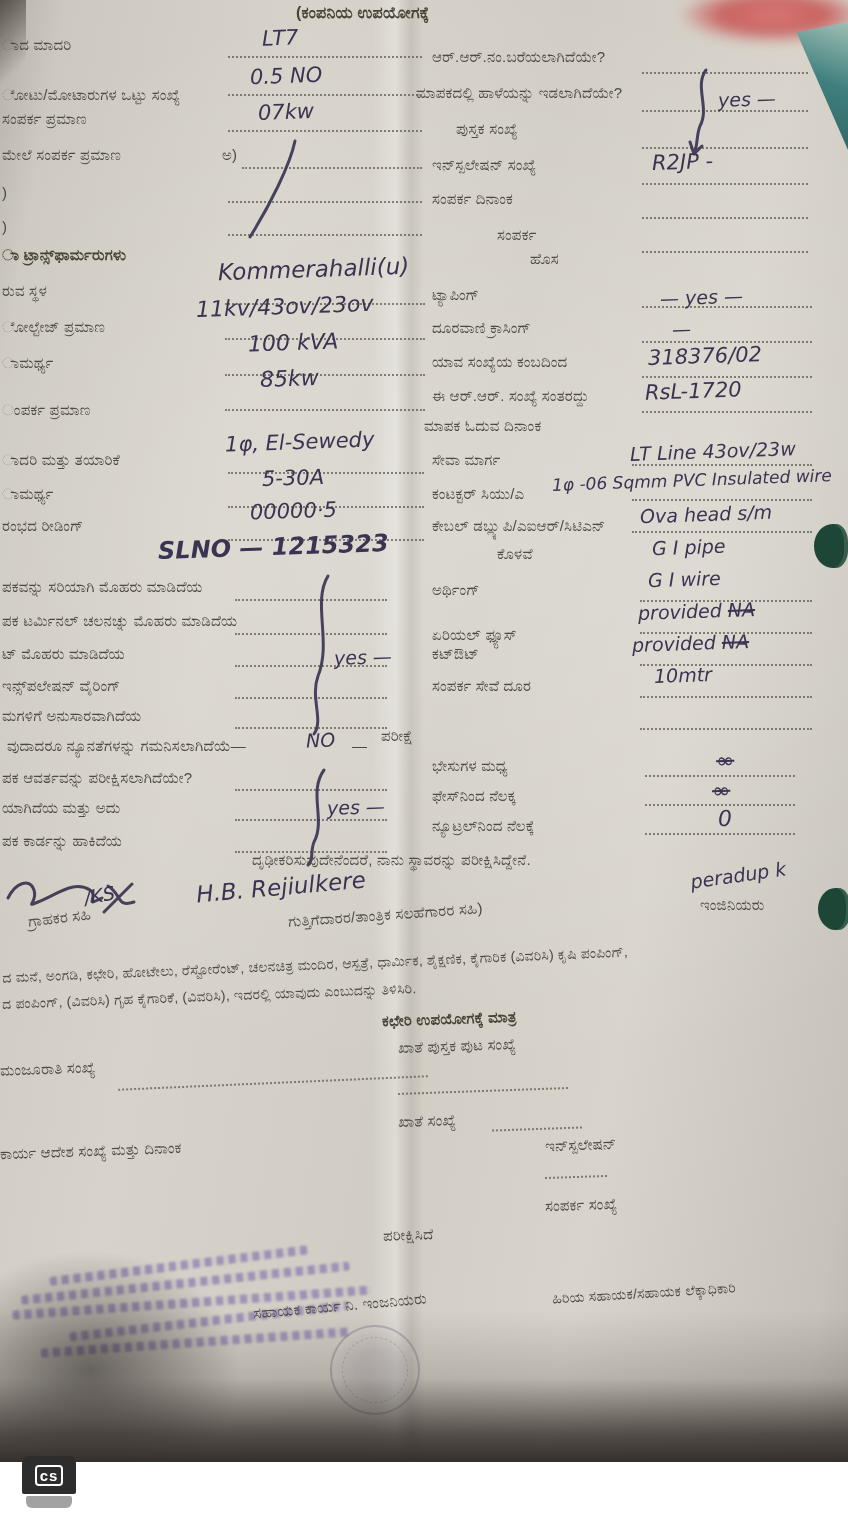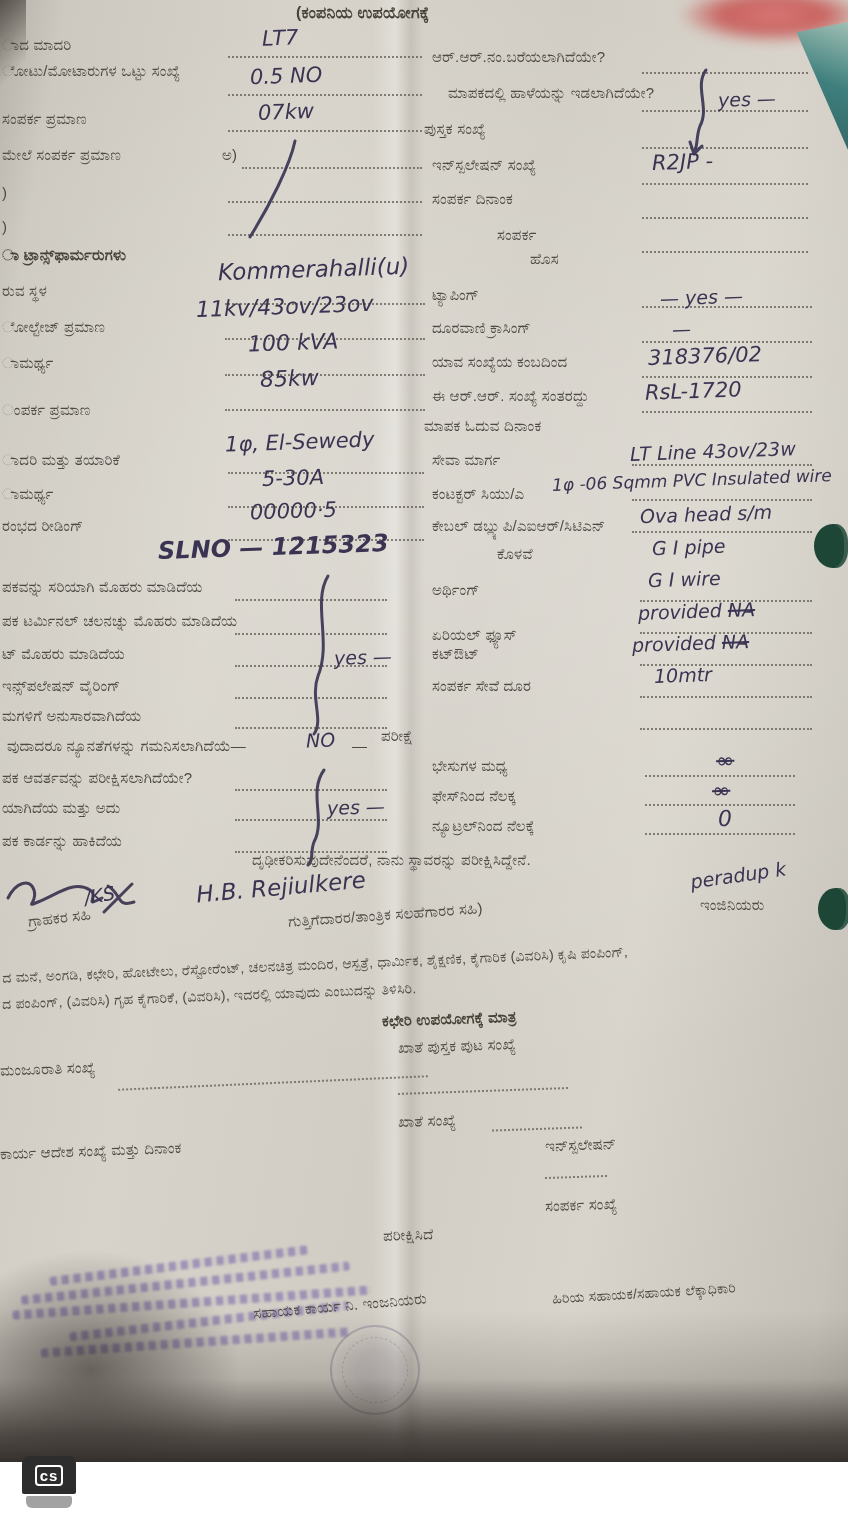--- a/index.html
+++ b/index.html
@@ -59,42 +59,42 @@
 <div class="scene">
   <div class="paper">
     <div class="crease"></div>
     <div class="corner-tl"></div>
     <div class="corner-red"></div>
     <div class="corner-teal"></div>
 
     <div class="lbl b" style="left:296px;top:4px;font-size:16px">(ಕಂಪನಿಯ ಉಪಯೋಗಕ್ಕೆ</div>
 
     <div class="lbl" style="left:2px;top:36px">ಾದ ಮಾದರಿ</div>
-    <div class="lbl" style="left:2px;top:62px">ೋಟು/ಮೋಟಾರುಗಳ ಒಟ್ಟು ಸಂಖ್ಯೆ</div>
+    <div class="lbl" style="left:2px;top:86px">ೋಟು/ಮೋಟಾರುಗಳ ಒಟ್ಟು ಸಂಖ್ಯೆ</div>
     <div class="lbl" style="left:2px;top:110px">ಸಂಪರ್ಕ ಪ್ರಮಾಣ</div>
     <div class="lbl" style="left:2px;top:146px">ಮೇಲೆ ಸಂಪರ್ಕ ಪ್ರಮಾಣ</div>
     <div class="lbl" style="left:222px;top:146px">ಅ)</div>
     <div class="lbl" style="left:2px;top:184px">)</div>
     <div class="lbl" style="left:2px;top:218px">)</div>
     <div class="dots" style="left:228px;top:56px;width:194px"></div>
     <div class="dots" style="left:228px;top:94px;width:194px"></div>
     <div class="dots" style="left:228px;top:130px;width:194px"></div>
     <div class="dots" style="left:242px;top:167px;width:180px"></div>
     <div class="dots" style="left:228px;top:201px;width:194px"></div>
     <div class="dots" style="left:228px;top:234px;width:194px"></div>
     <div class="hw" style="left:262px;top:26px">LT7</div>
     <div class="hw" style="left:250px;top:64px">0.5 NO</div>
     <div class="hw" style="left:258px;top:100px">07kw</div>
     <svg class="ink-svg" style="left:240px;top:135px" width="60" height="108">
       <path d="M55,6 C50,30 30,70 10,102"></path>
     </svg>
 
     <div class="lbl" style="left:432px;top:48px">ಆರ್.ಆರ್.ನಂ.ಬರೆಯಲಾಗಿದೆಯೇ?</div>
-    <div class="lbl" style="left:448px;top:84px">ಮಾಪಕದಲ್ಲಿ ಹಾಳೆಯನ್ನು ಇಡಲಾಗಿದೆಯೇ?</div>
-    <div class="lbl" style="left:424px;top:120px">ಪುಸ್ತಕ ಸಂಖ್ಯೆ</div>
+    <div class="lbl" style="left:416px;top:84px">ಮಾಪಕದಲ್ಲಿ ಹಾಳೆಯನ್ನು ಇಡಲಾಗಿದೆಯೇ?</div>
+    <div class="lbl" style="left:456px;top:120px">ಪುಸ್ತಕ ಸಂಖ್ಯೆ</div>
     <div class="lbl" style="left:432px;top:156px">ಇನ್‌ಸ್ಪಲೇಷನ್ ಸಂಖ್ಯೆ</div>
     <div class="lbl" style="left:432px;top:190px">ಸಂಪರ್ಕ ದಿನಾಂಕ</div>
     <div class="lbl" style="left:497px;top:226px">ಸಂಪರ್ಕ</div>
     <div class="dots" style="left:642px;top:72px;width:166px"></div>
     <div class="dots" style="left:642px;top:110px;width:166px"></div>
     <div class="dots" style="left:642px;top:147px;width:166px"></div>
     <div class="dots" style="left:642px;top:183px;width:166px"></div>
     <div class="dots" style="left:642px;top:217px;width:166px"></div>
     <div class="dots" style="left:642px;top:251px;width:166px"></div>
     <svg class="ink-svg" style="left:688px;top:68px" width="28" height="90">

